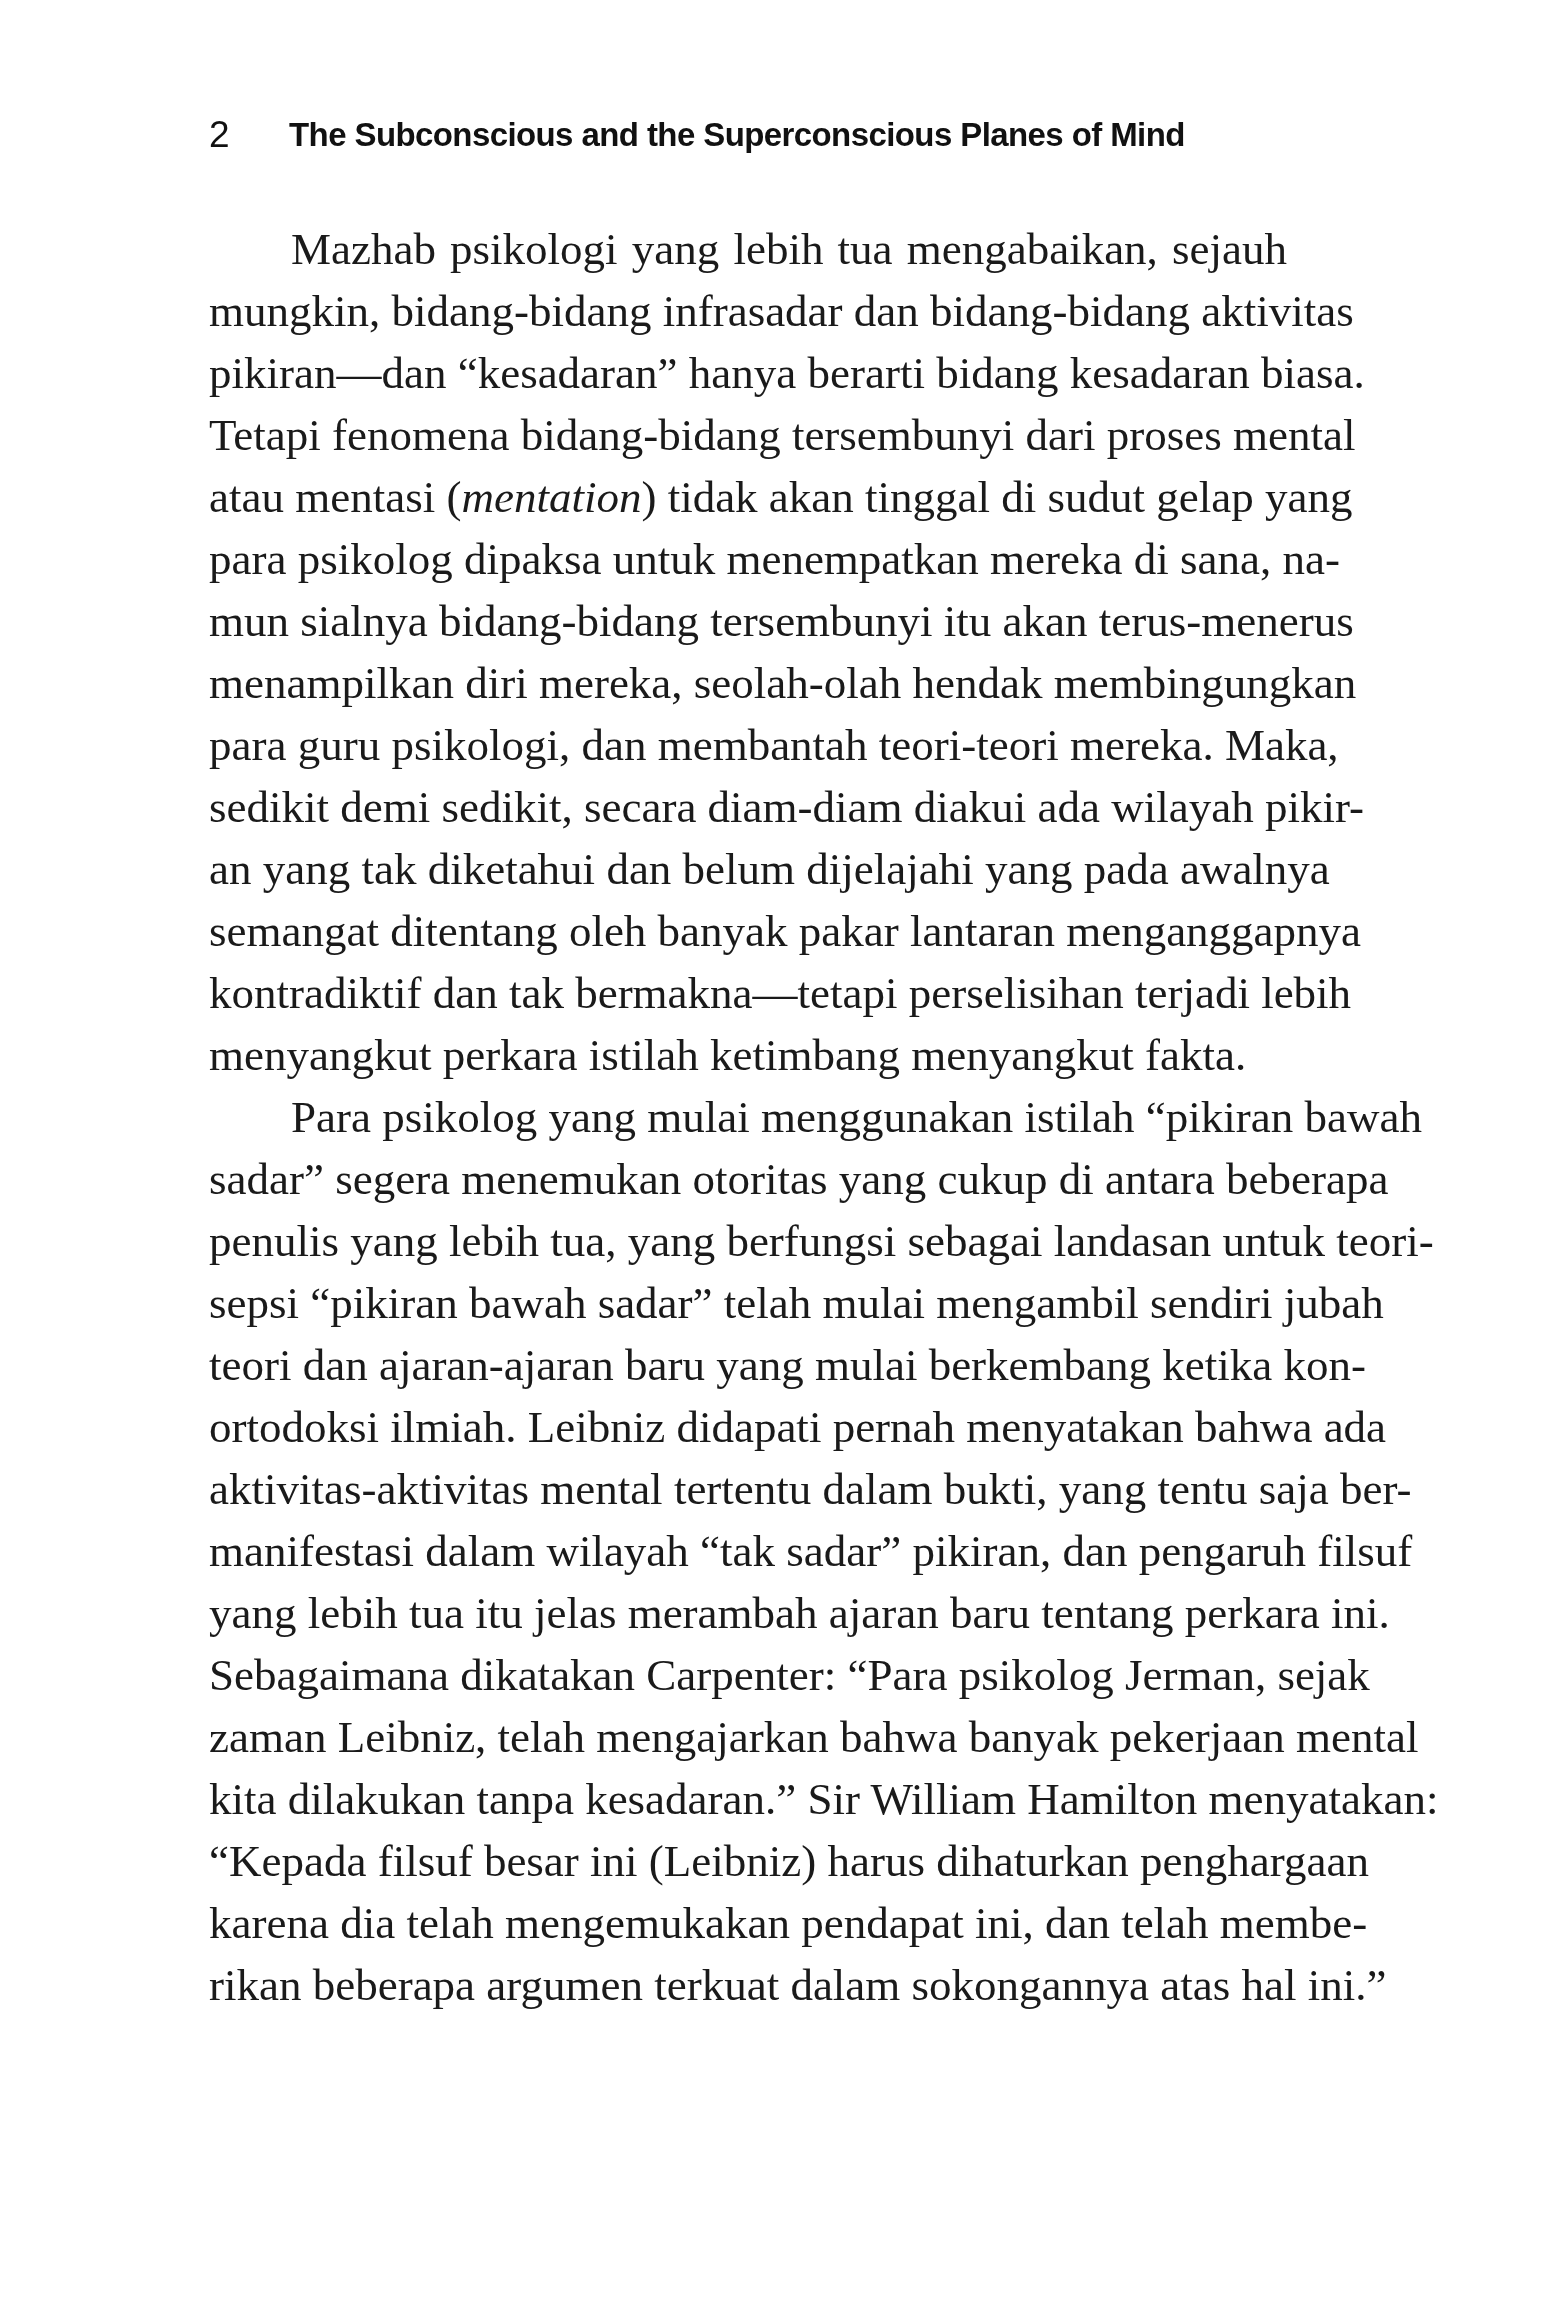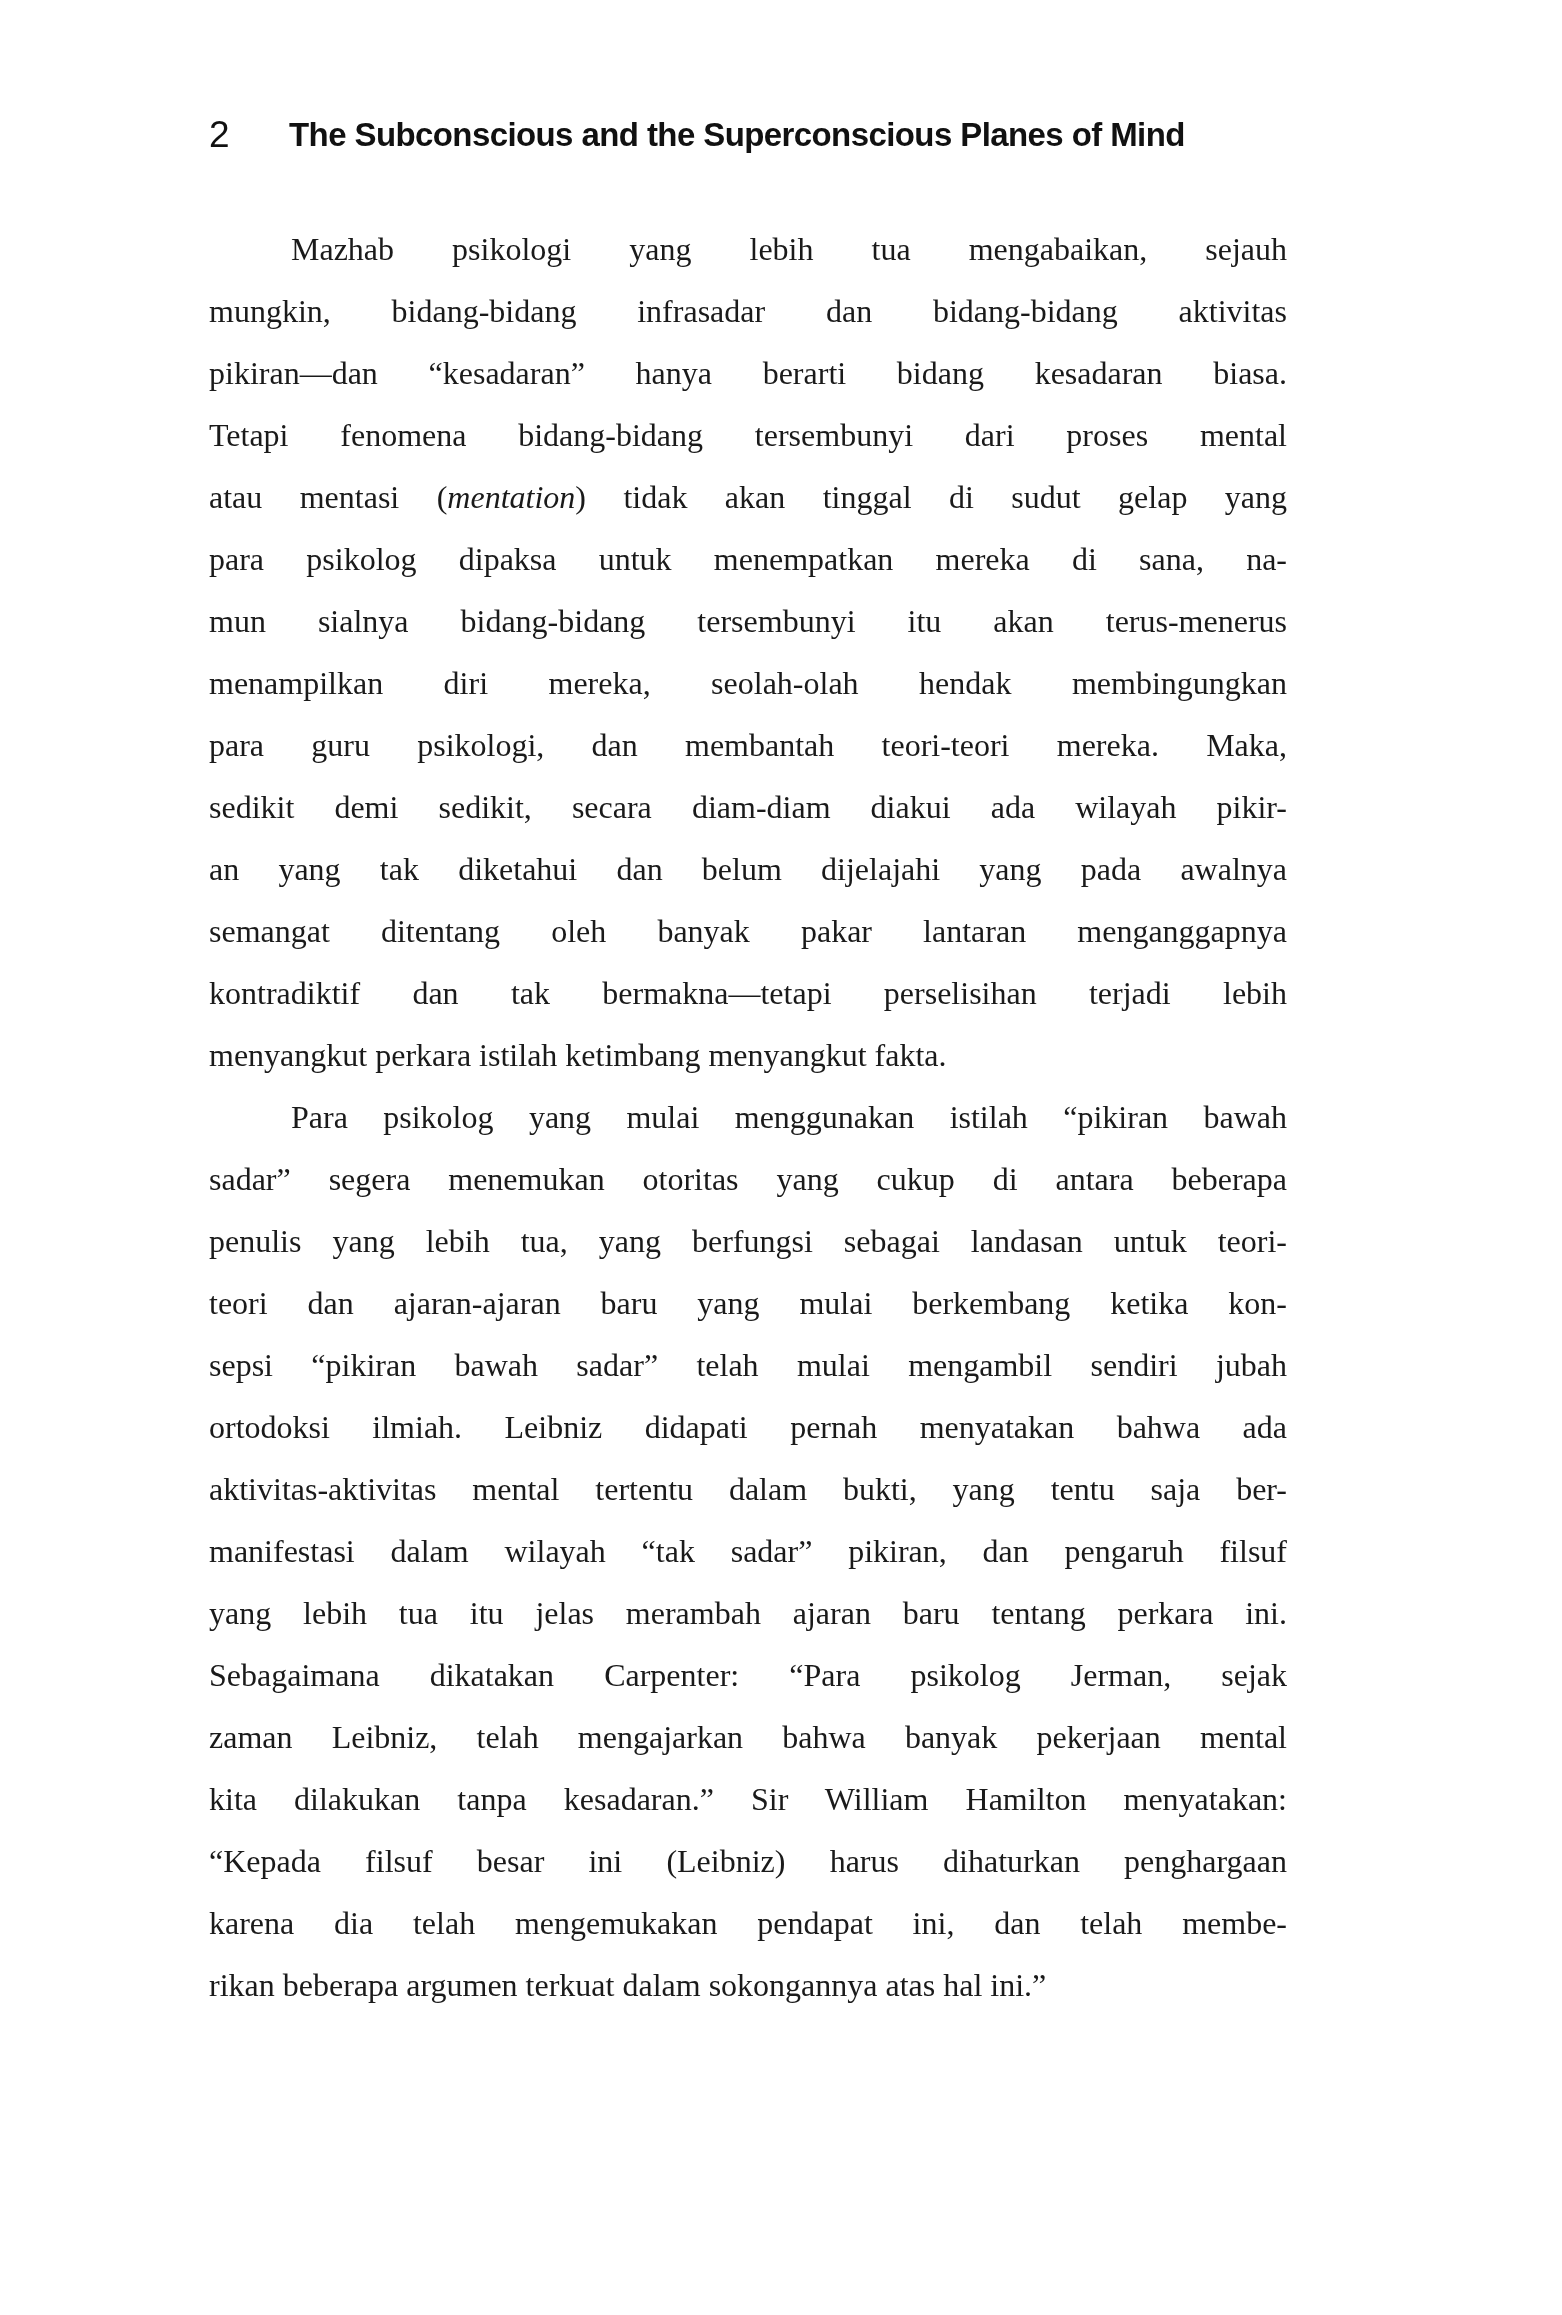--- a/index.html
+++ b/index.html
@@ -1,20 +1,20 @@
 <!DOCTYPE html>
 <html><head>
 <meta charset="utf-8">
 <style>
   html, body { margin: 0; padding: 0; background: #ffffff; }
   body { width: 1562px; height: 2315px; position: relative; overflow: hidden; color: #1a1a1a; }
   .running-head { position: absolute; left: 209px; top: 110px; height: 49px; width: 1078px; font-family: "Liberation Sans", sans-serif; color: #111; }
   .page-number { position: absolute; left: 0; top: 0; font-size: 37px; font-weight: normal; line-height: 49px; }
   .head-title { position: absolute; left: 80px; top: 0; font-size: 34px; font-weight: bold; line-height: 49px; letter-spacing: -0.6px; white-space: nowrap; transform: scaleX(0.97); transform-origin: left center; }
-  .text-block { position: absolute; left: 209px; top: 218px; width: 1078px; font-family: "Liberation Serif", serif; font-size: 32px; color: #1a1a1a; }
+  .text-block { position: absolute; left: 209px; top: 218px; width: 1078px; font-family: "Liberation Serif", serif; font-size: 45px; color: #1a1a1a; }
   .line { display: block; height: 62px; line-height: 62px; white-space: nowrap; text-align: justify; text-align-last: justify; }
   .line.indent { padding-left: 82px; }
   .line.last { text-align-last: left; }
   .line em { font-style: italic; margin-top: 48px; }
 </style>
 </head>
 <body>
 
 <div class="running-head">
   <span class="page-number">2</span>
@@ -35,22 +35,22 @@
       <span class="line">sedikit demi sedikit, secara diam-diam diakui ada wilayah pikir-</span>
       <span class="line">an yang tak diketahui dan belum dijelajahi yang pada awalnya</span>
       <span class="line">semangat ditentang oleh banyak pakar lantaran menganggapnya</span>
       <span class="line">kontradiktif dan tak bermakna—tetapi perselisihan terjadi lebih</span>
       <span class="line last">menyangkut perkara istilah ketimbang menyangkut fakta.</span>
     </div>
     <div>
       <span class="line indent">Para psikolog yang mulai menggunakan istilah “pikiran bawah</span>
       <span class="line">sadar” segera menemukan otoritas yang cukup di antara beberapa</span>
       <span class="line">penulis yang lebih tua, yang berfungsi sebagai landasan untuk teori-</span>
+      <span class="line">sepsi “pikiran bawah sadar” telah mulai mengambil sendiri jubah</span>
       <span class="line">teori dan ajaran-ajaran baru yang mulai berkembang ketika kon-</span>
-      <span class="line">sepsi “pikiran bawah sadar” telah mulai mengambil sendiri jubah</span>
       <span class="line">ortodoksi ilmiah. Leibniz didapati pernah menyatakan bahwa ada</span>
       <span class="line">aktivitas-aktivitas mental tertentu dalam bukti, yang tentu saja ber-</span>
       <span class="line">manifestasi dalam wilayah “tak sadar” pikiran, dan pengaruh filsuf</span>
       <span class="line">yang lebih tua itu jelas merambah ajaran baru tentang perkara ini.</span>
       <span class="line">Sebagaimana dikatakan Carpenter: “Para psikolog Jerman, sejak</span>
       <span class="line">zaman Leibniz, telah mengajarkan bahwa banyak pekerjaan mental</span>
       <span class="line">kita dilakukan tanpa kesadaran.” Sir William Hamilton menyatakan:</span>
       <span class="line">“Kepada filsuf besar ini (Leibniz) harus dihaturkan penghargaan</span>
       <span class="line">karena dia telah mengemukakan pendapat ini, dan telah membe-</span>
       <span class="line last">rikan beberapa argumen terkuat dalam sokongannya atas hal ini.”</span>

